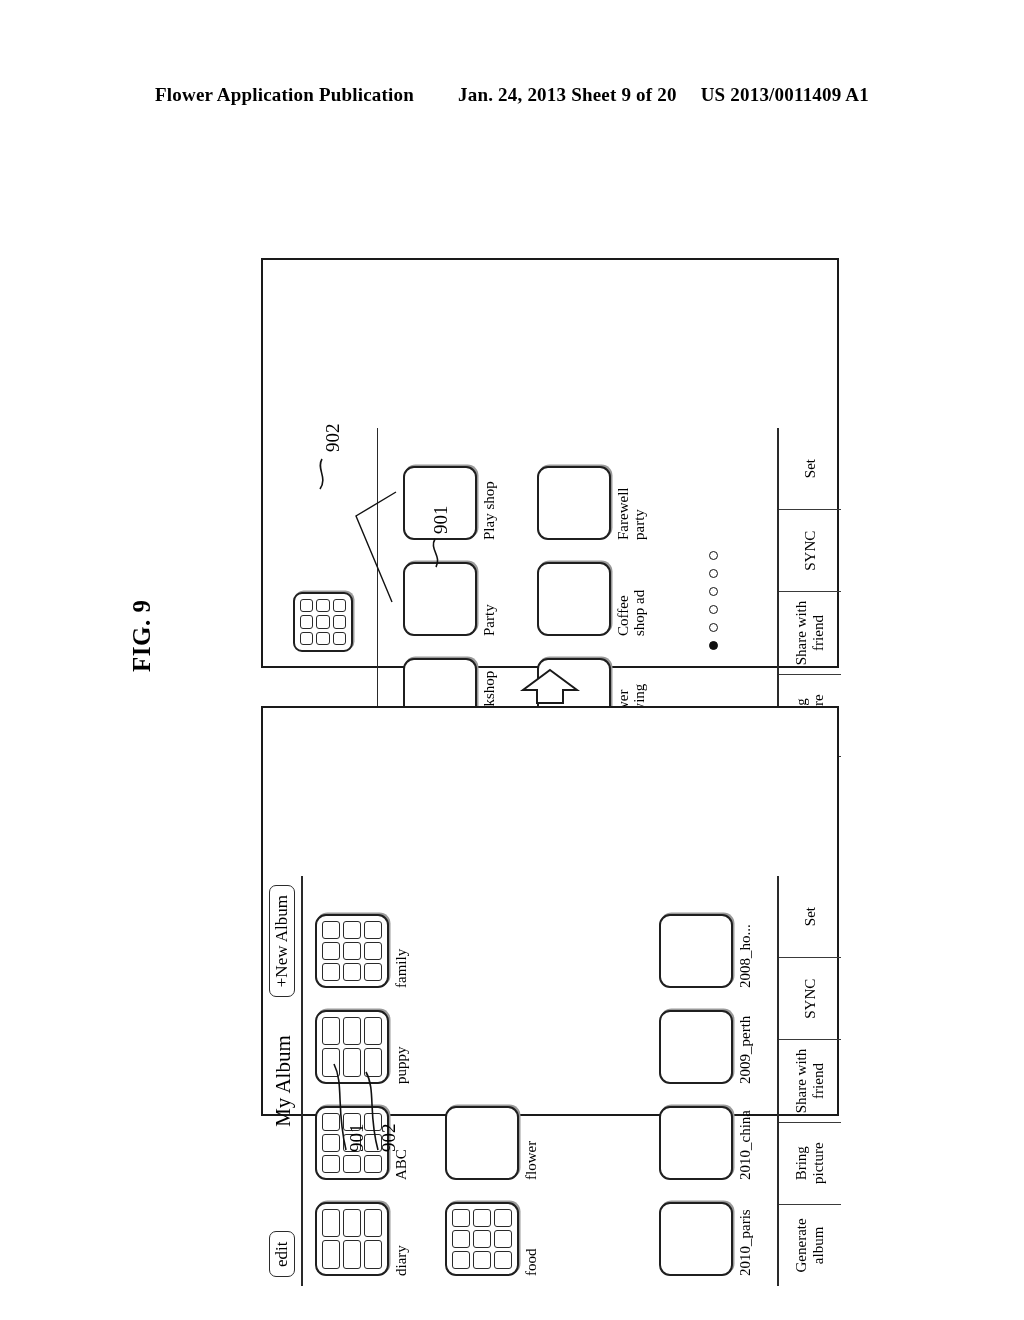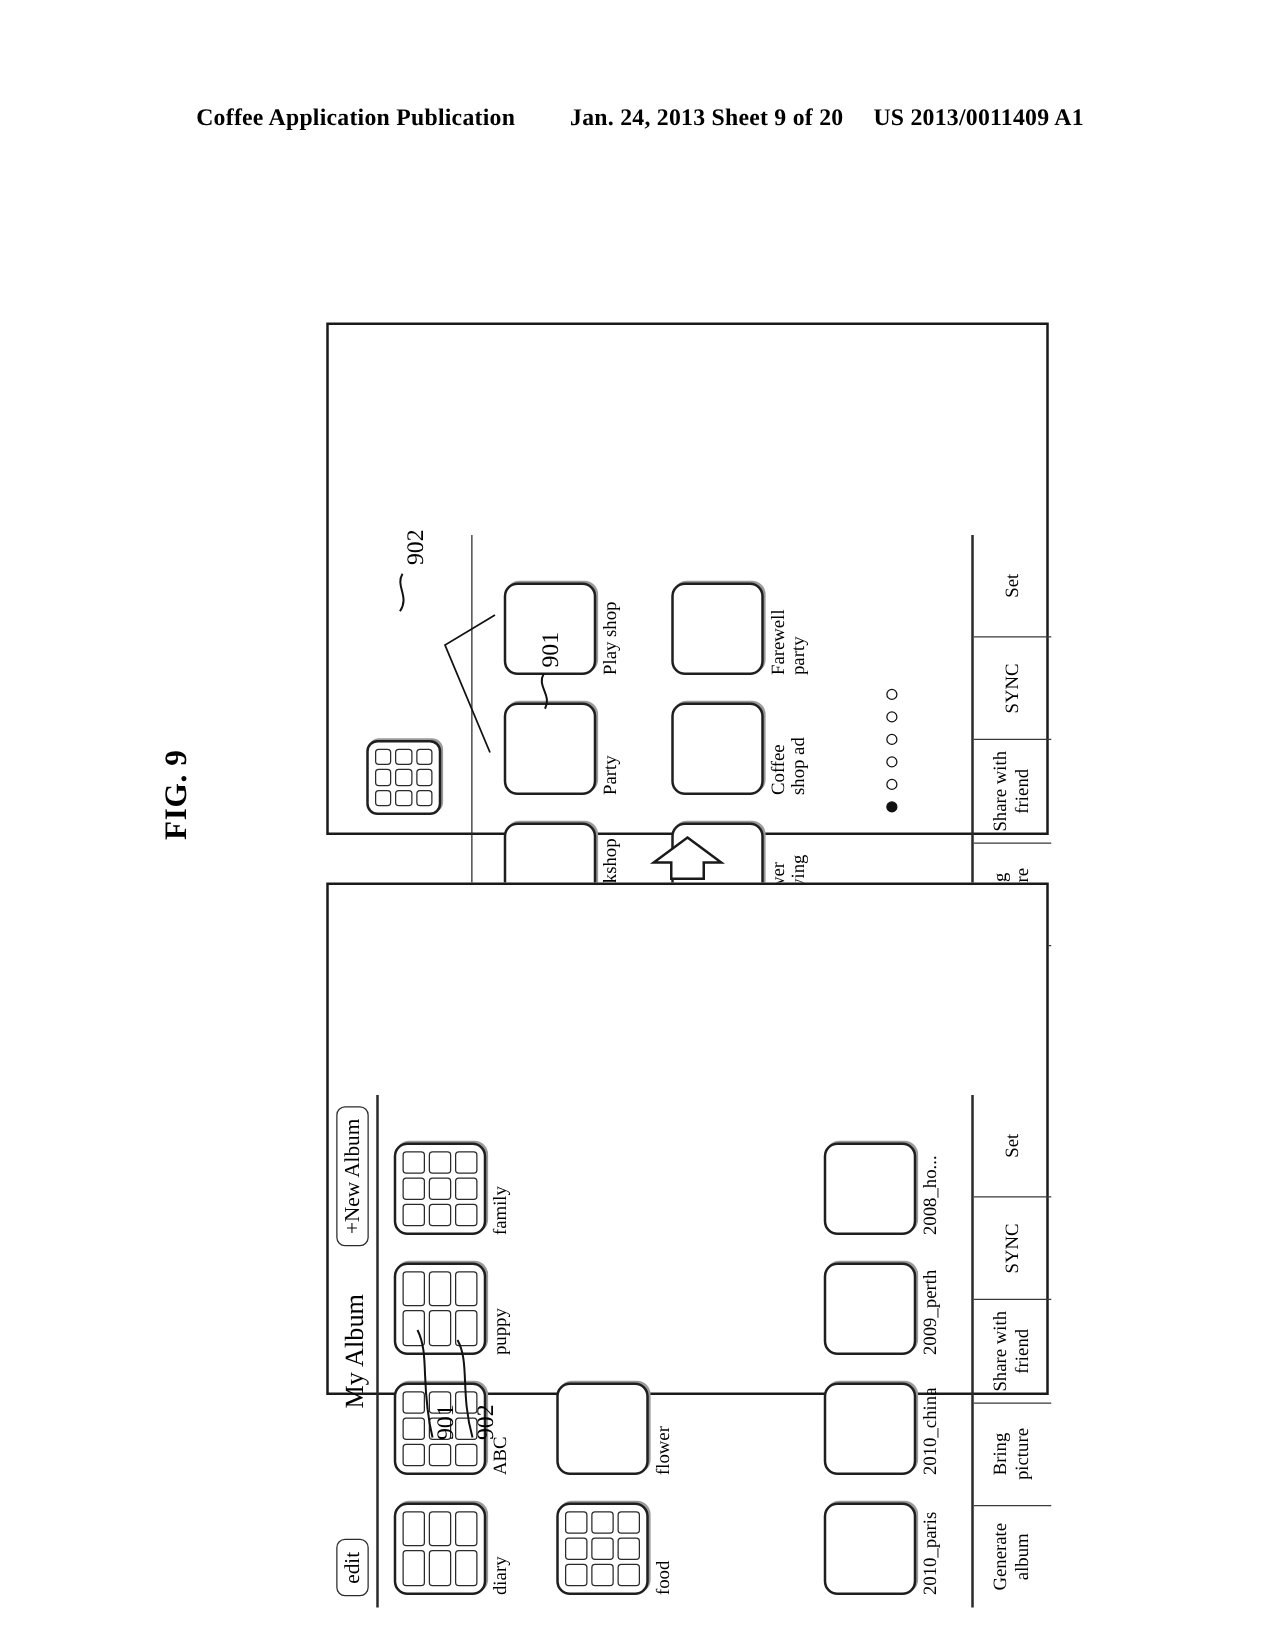--- a/index.html
+++ b/index.html
@@ -222,21 +222,21 @@
     left: 519px;
     top: 668px;
     width: 62px;
     height: 38px;
   }
 </style>
 </head>
 <body>
 
 <div class="pat-header">
-  <span class="h-pub">Coffee Application Publication</span><span class="h-date">Jan. 24, 2013  Sheet 9 of 20</span><span class="h-doc">US 2013/0011409 A1</span>
+  <span class="h-pub">Flower Application Publication</span><span class="h-date">Jan. 24, 2013  Sheet 9 of 20</span><span class="h-doc">US 2013/0011409 A1</span>
 </div>
 
 <div class="fig-label">FIG. 9</div>
 
 <div class="phone" id="phone-detail">
   <div class="screen-rot">
 
     <div class="detail-title">ABC</div>
 
     <div style="position:absolute;left:0;top:114px;width:410px;height:0;border-top:1.8px solid #2a2a2a;"></div>

